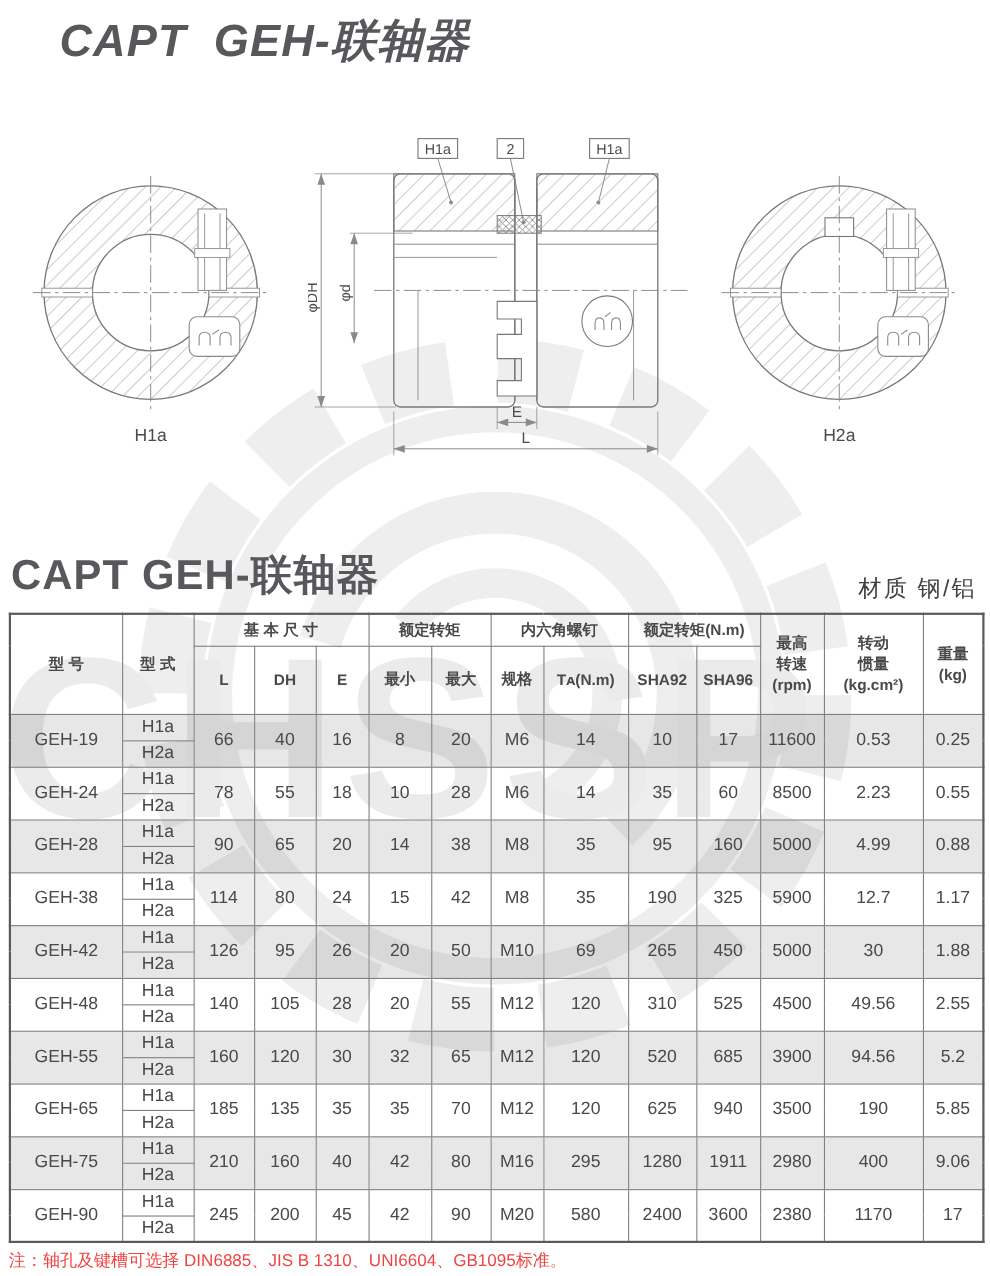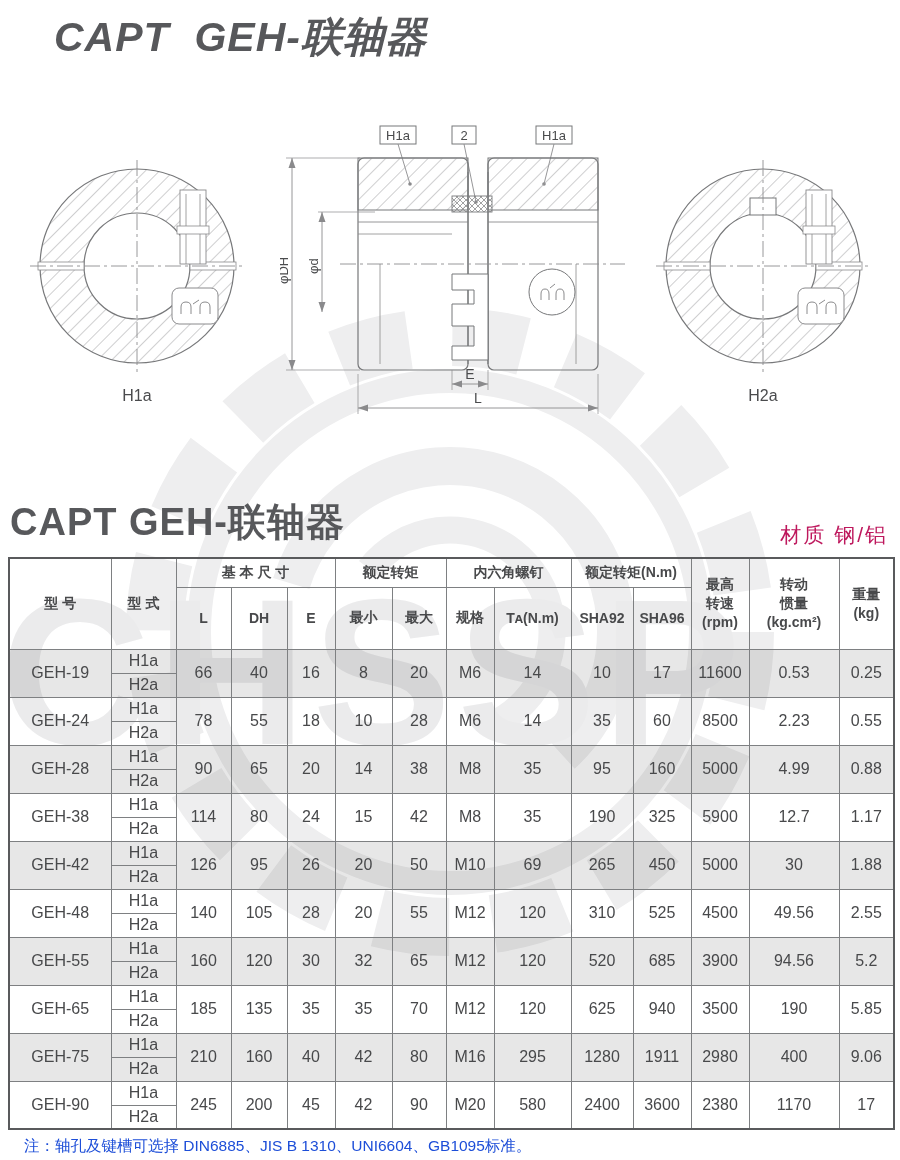--- a/index.html
+++ b/index.html
@@ -9,37 +9,37 @@
   .wm{position:absolute;left:0;top:0;width:900px;height:1160px;z-index:0;}
   .wm-text{position:absolute;left:0;top:568px;width:900px;text-align:left;
            font-weight:bold;font-size:208px;letter-spacing:6px;color:#ebebec;
            font-family:"Liberation Sans",sans-serif;line-height:1;}
   
   .content{position:absolute;left:0;top:0;width:827px;height:1160px;z-index:1;}
   .main-title{position:absolute;left:54px;top:10px;font-size:41px;font-weight:800;
               font-style:italic;color:#57585b;letter-spacing:1px;white-space:pre;}
   .sec-row{position:absolute;left:0;top:497px;width:900px;height:56px;}
   .sec-title{position:absolute;left:10px;top:0;font-size:38px;font-weight:800;color:#57585b;letter-spacing:1px;}
-  .material{position:absolute;right:12px;bottom:4px;font-size:21px;color:#be185d;letter-spacing:2px;}
+  .material{position:absolute;right:12px;bottom:4px;font-size:21px;color:#404040;letter-spacing:2px;}
   
   .dw{position:absolute;}
   svg text{font-family:"Liberation Sans","DejaVu Sans",sans-serif;fill:#4a4b4d;}
   
   .tbl-wrap{position:absolute;left:8px;top:557px;width:885px;}
   table{border-collapse:collapse;table-layout:fixed;width:885px;
         border:2px solid #595a5c;font-size:16px;color:#48494b;}
   td{border:1px solid #7e8082;text-align:center;vertical-align:middle;padding:0;
      overflow:hidden;background:transparent;}
   tr.h1{height:29px;} tr.h2{height:62px;}
   tr.h1 td, tr.h2 td{font-size:14px;font-weight:bold;}
   td.ml{white-space:pre-line;line-height:1.35;font-size:16px;}
   tr.r{height:24px;}
   tr.shade td{background:rgba(40,40,46,0.115);}
   
-  .note{position:absolute;left:8px;top:1136px;font-size:15.5px;color:#1d4ed8;margin-left:16px;}
+  .note{position:absolute;left:8px;top:1136px;font-size:15.5px;color:#ef4444;}
 </style>
 </head>
 <body>
 
 <div class="page">
 
   <div class="wm">
     <svg width="900" height="1160" viewBox="0 0 900 1160">
       <g fill="none" stroke="#eeeeef">
         <circle cx="450" cy="632" r="295" stroke-width="58" stroke-dasharray="72 44"></circle>

